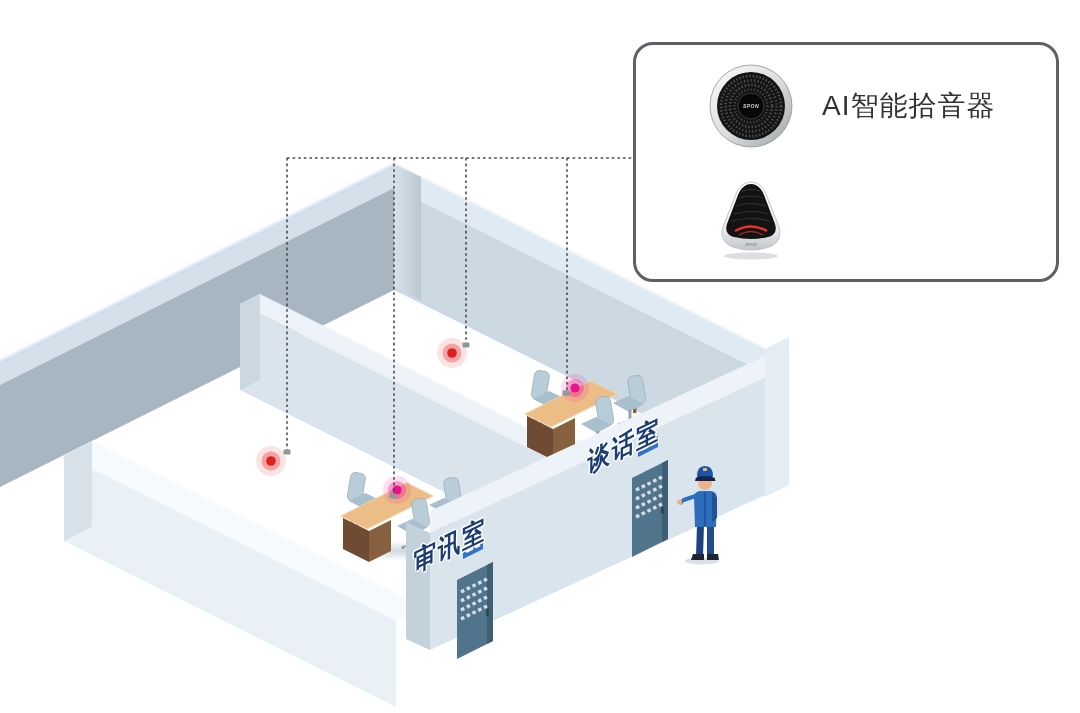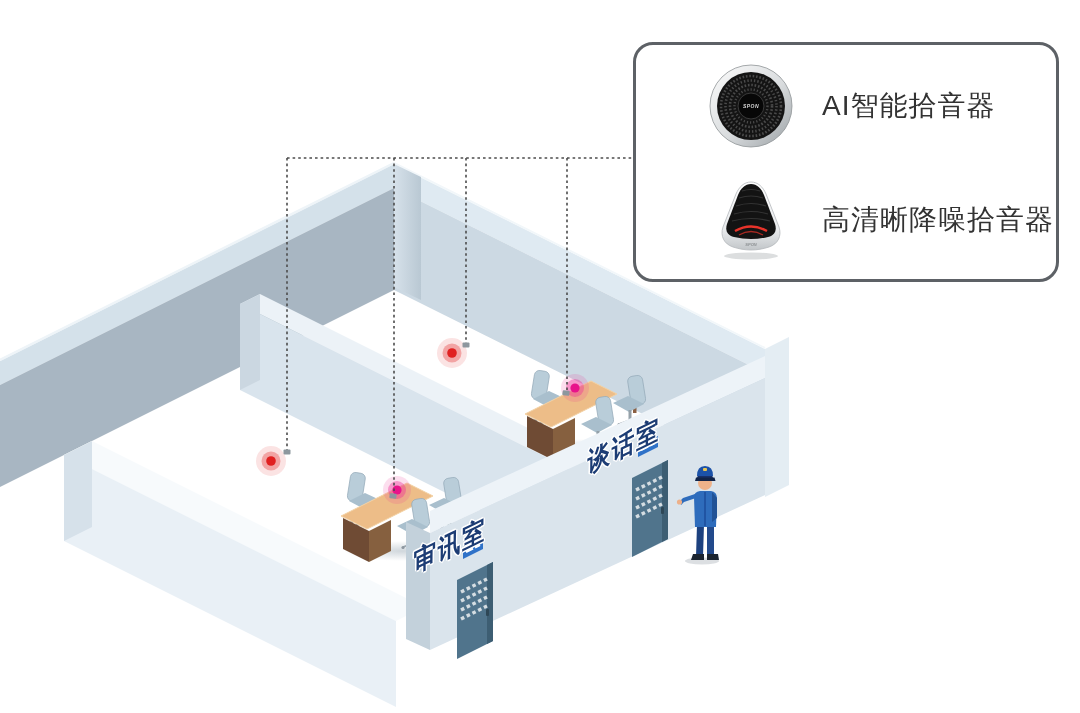--- a/index.html
+++ b/index.html
@@ -224,17 +224,16 @@
         <path d="M36,16 Q45,13 54,16"></path>
             <path d="M33,23 Q45,19 57,23"></path>
         <path d="M30,31 Q45,26 60,31"></path>
             <path d="M28,39 Q45,34 62,39"></path>
             <path d="M26,46 Q45,41 64,46"></path>
       </g>
       <path d="M29,56 Q45,47 61,56" fill="none" stroke="#e8332a" stroke-width="2.4"></path>
       <path d="M33,60 Q45,53 57,60" fill="none" stroke="#e8332a" stroke-width="1.4" opacity="0.7"></path>
       <text x="45" y="71" text-anchor="middle" font-size="4" fill="#8b8f92" font-style="italic" font-weight="bold">SPON</text>
     </svg>
-    <span class="legend-label">高清晰降噪拾音器</span>
   </div>
 </div>
 
 </div>
 
 </body></html>

